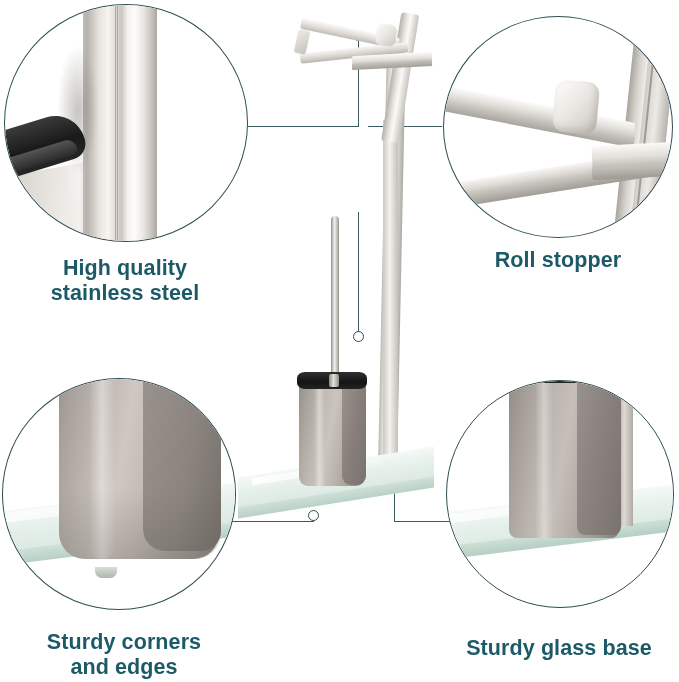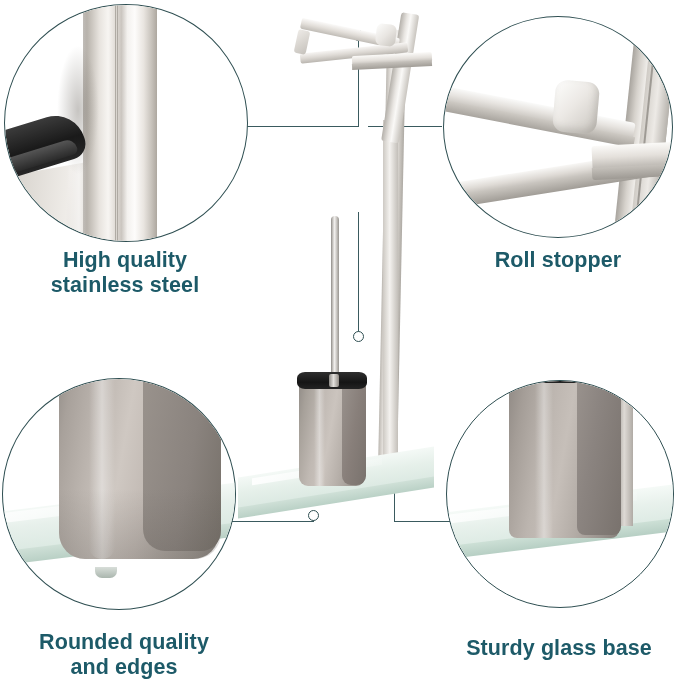--- a/index.html
+++ b/index.html
@@ -362,21 +362,21 @@
       <div class="inner">
         <div class="steel-lower"></div>
         <div class="post"></div>
         <div class="post-hi"></div>
         <div class="post-edge"></div>
         <div class="shade"></div>
         <div class="black-lip"></div>
         <div class="black-lip2"></div>
       </div>
     </div>
-    <div class="label l2" style="left:0px;top:248px;width:250px;">High quality
+    <div class="label l2" style="left:0px;top:256px;width:250px;">High quality
 stainless steel</div>
   </div>
 
   <div class="callout">
     <div class="circle" id="c-tr" style="left:443px;top:16px;width:230px;height:222px;">
       <div class="inner">
         <div class="pole"></div>
         <div class="pole2"></div>
         <div class="pole-edge"></div>
         <div class="arm-top"></div>
@@ -399,21 +399,21 @@
         <div class="glassplate"></div>
         <div class="glass-refl"></div>
         <div class="glassedge"></div>
         <div class="foot"></div>
         <div class="holder"></div>
         <div class="holder-hi"></div>
         <div class="holder-face"></div>
         <div class="holder-shadow"></div>
       </div>
     </div>
-    <div class="label l2" style="left:0px;top:630px;width:248px;">Rounded quality
+    <div class="label l2" style="left:0px;top:630px;width:248px;">Sturdy corners
 and edges</div>
   </div>
 
   <div class="callout">
     <div class="circle" id="c-br" style="left:446px;top:380px;width:228px;height:228px;">
       <div class="inner">
 
         <div class="glassplate"></div>
         <div class="glass-refl"></div>
         <div class="glassedge"></div>

